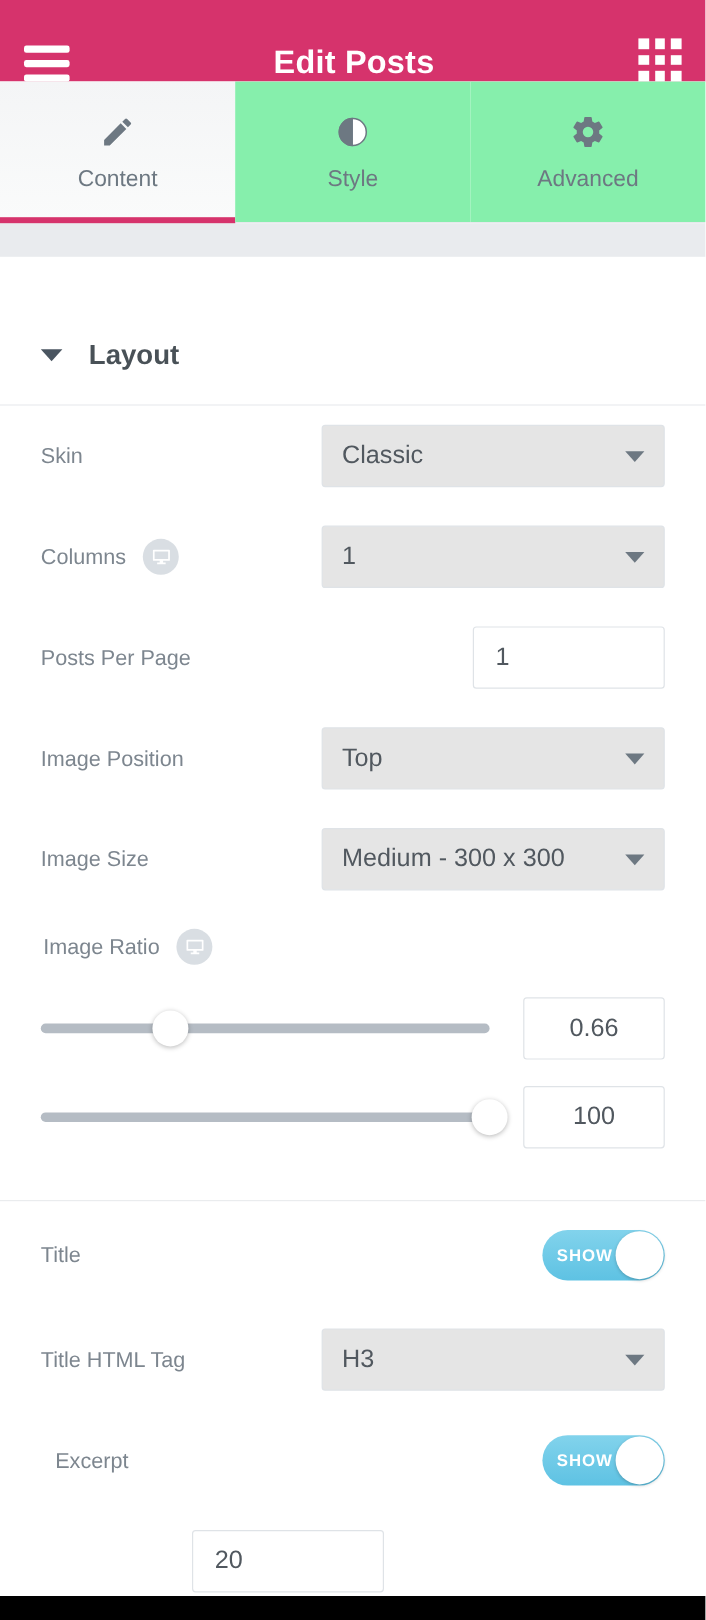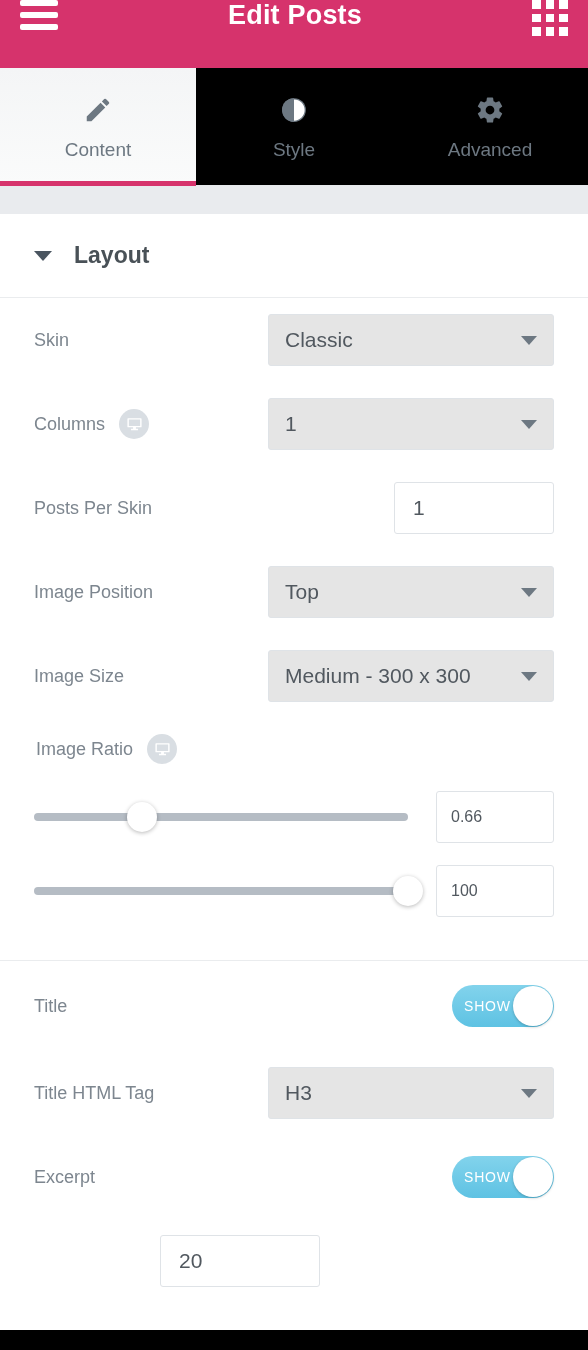--- a/index.html
+++ b/index.html
@@ -11,21 +11,21 @@
     font-family: "Liberation Sans", sans-serif;
     overflow: hidden;
     position: relative;
   }
 
   
   .header {
     height: 68px;
     background: #d6336c;
     display: flex;
-    align-items: flex-start;
+    align-items: flex-end;
     justify-content: space-between;
     padding: 0 20px;
   }
   .hamburger {
     width: 38px;
     height: 30px;
     display: flex;
     flex-direction: column;
     justify-content: space-between;
     cursor: pointer;
@@ -66,21 +66,21 @@
   }
   .tab {
     flex: 1;
     display: flex;
     flex-direction: column;
     align-items: center;
     justify-content: center;
     gap: 12px;
     position: relative;
     cursor: pointer;
-    background: #000000;
+    background: #86efac;
   }
   .tab.active {
     background: linear-gradient(180deg, #f4f5f6 0%, #fafbfb 100%);
   }
   .tab.active::after {
     content: "";
     position: absolute;
     left: 0; right: 0; bottom: -1px;
     height: 5px;
     background: #d6336c;
@@ -105,20 +105,21 @@
   
   .panel { background: #ffffff; }
 
   .section-head {
     display: flex;
     align-items: center;
     gap: 22px;
     padding: 28px 34px 28px 34px;
     border-bottom: 1px solid #eaecee;
     cursor: pointer;
+    margin-top: 40px;
   }
   .caret {
     width: 0; height: 0;
     border-left: 9px solid transparent;
     border-right: 9px solid transparent;
     border-top: 10px solid #4a5560;
   }
   .section-title {
     font-size: 23px;
     font-weight: bold;
@@ -224,25 +225,26 @@
     top: 0;
   }
   .slider-input {
     width: 118px;
     height: 52px;
     border: 1px solid #dfe3e7;
     border-radius: 3px;
     display: flex;
     align-items: center;
     padding: 0 14px;
-    font-size: 16px;
+    font-size: 21px;
     color: #51585f;
     background: #ffffff;
     flex: none;
     cursor: text;
+    justify-content: center;
   }
 
   .units {
     display: flex;
     align-items: center;
     gap: 16px;
   }
   .unit {
     font-size: 16px;
     color: #b4bcc4;
@@ -264,21 +266,21 @@
     align-items: center;
     justify-content: flex-start;
     padding: 0 0 0 12px;
     position: relative;
     cursor: pointer;
     flex: none;
   }
   .toggle-text {
     color: #ffffff;
     font-size: 14px;
-    font-weight: normal;
+    font-weight: bold;
     letter-spacing: 0.8px;
   }
   .toggle-knob {
     position: absolute;
     right: 1px;
     top: 1px;
     width: 40px;
     height: 40px;
     border-radius: 50%;
     background: #ffffff;
@@ -384,21 +386,21 @@
       </span>
     </div>
     <div class="select">
       <span>1</span>
       <span class="sel-caret"></span>
     </div>
   </div>
 
   <div class="row">
     <div class="row-label">
-      <span>Posts Per Skin</span>
+      <span>Posts Per Page</span>
     </div>
     <div class="right-align" style="width:286px;">
       <div class="num-input">
         <span>1</span>
       </div>
     </div>
   </div>
 
   <div class="row">
     <div class="row-label">
@@ -465,21 +467,21 @@
   <div class="row">
     <div class="row-label">
       <span>Title HTML Tag</span>
     </div>
     <div class="select">
       <span>H3</span>
       <span class="sel-caret"></span>
     </div>
   </div>
 
-  <div class="row" style="min-height:84px;">
+  <div class="row" style="min-height:84px;margin-left:12px;">
     <div class="row-label">
       <span>Excerpt</span>
     </div>
     <div class="toggle">
       <span class="toggle-text">SHOW</span>
       <span class="toggle-knob"></span>
     </div>
   </div>
 
   <div class="row" style="min-height:84px;">

